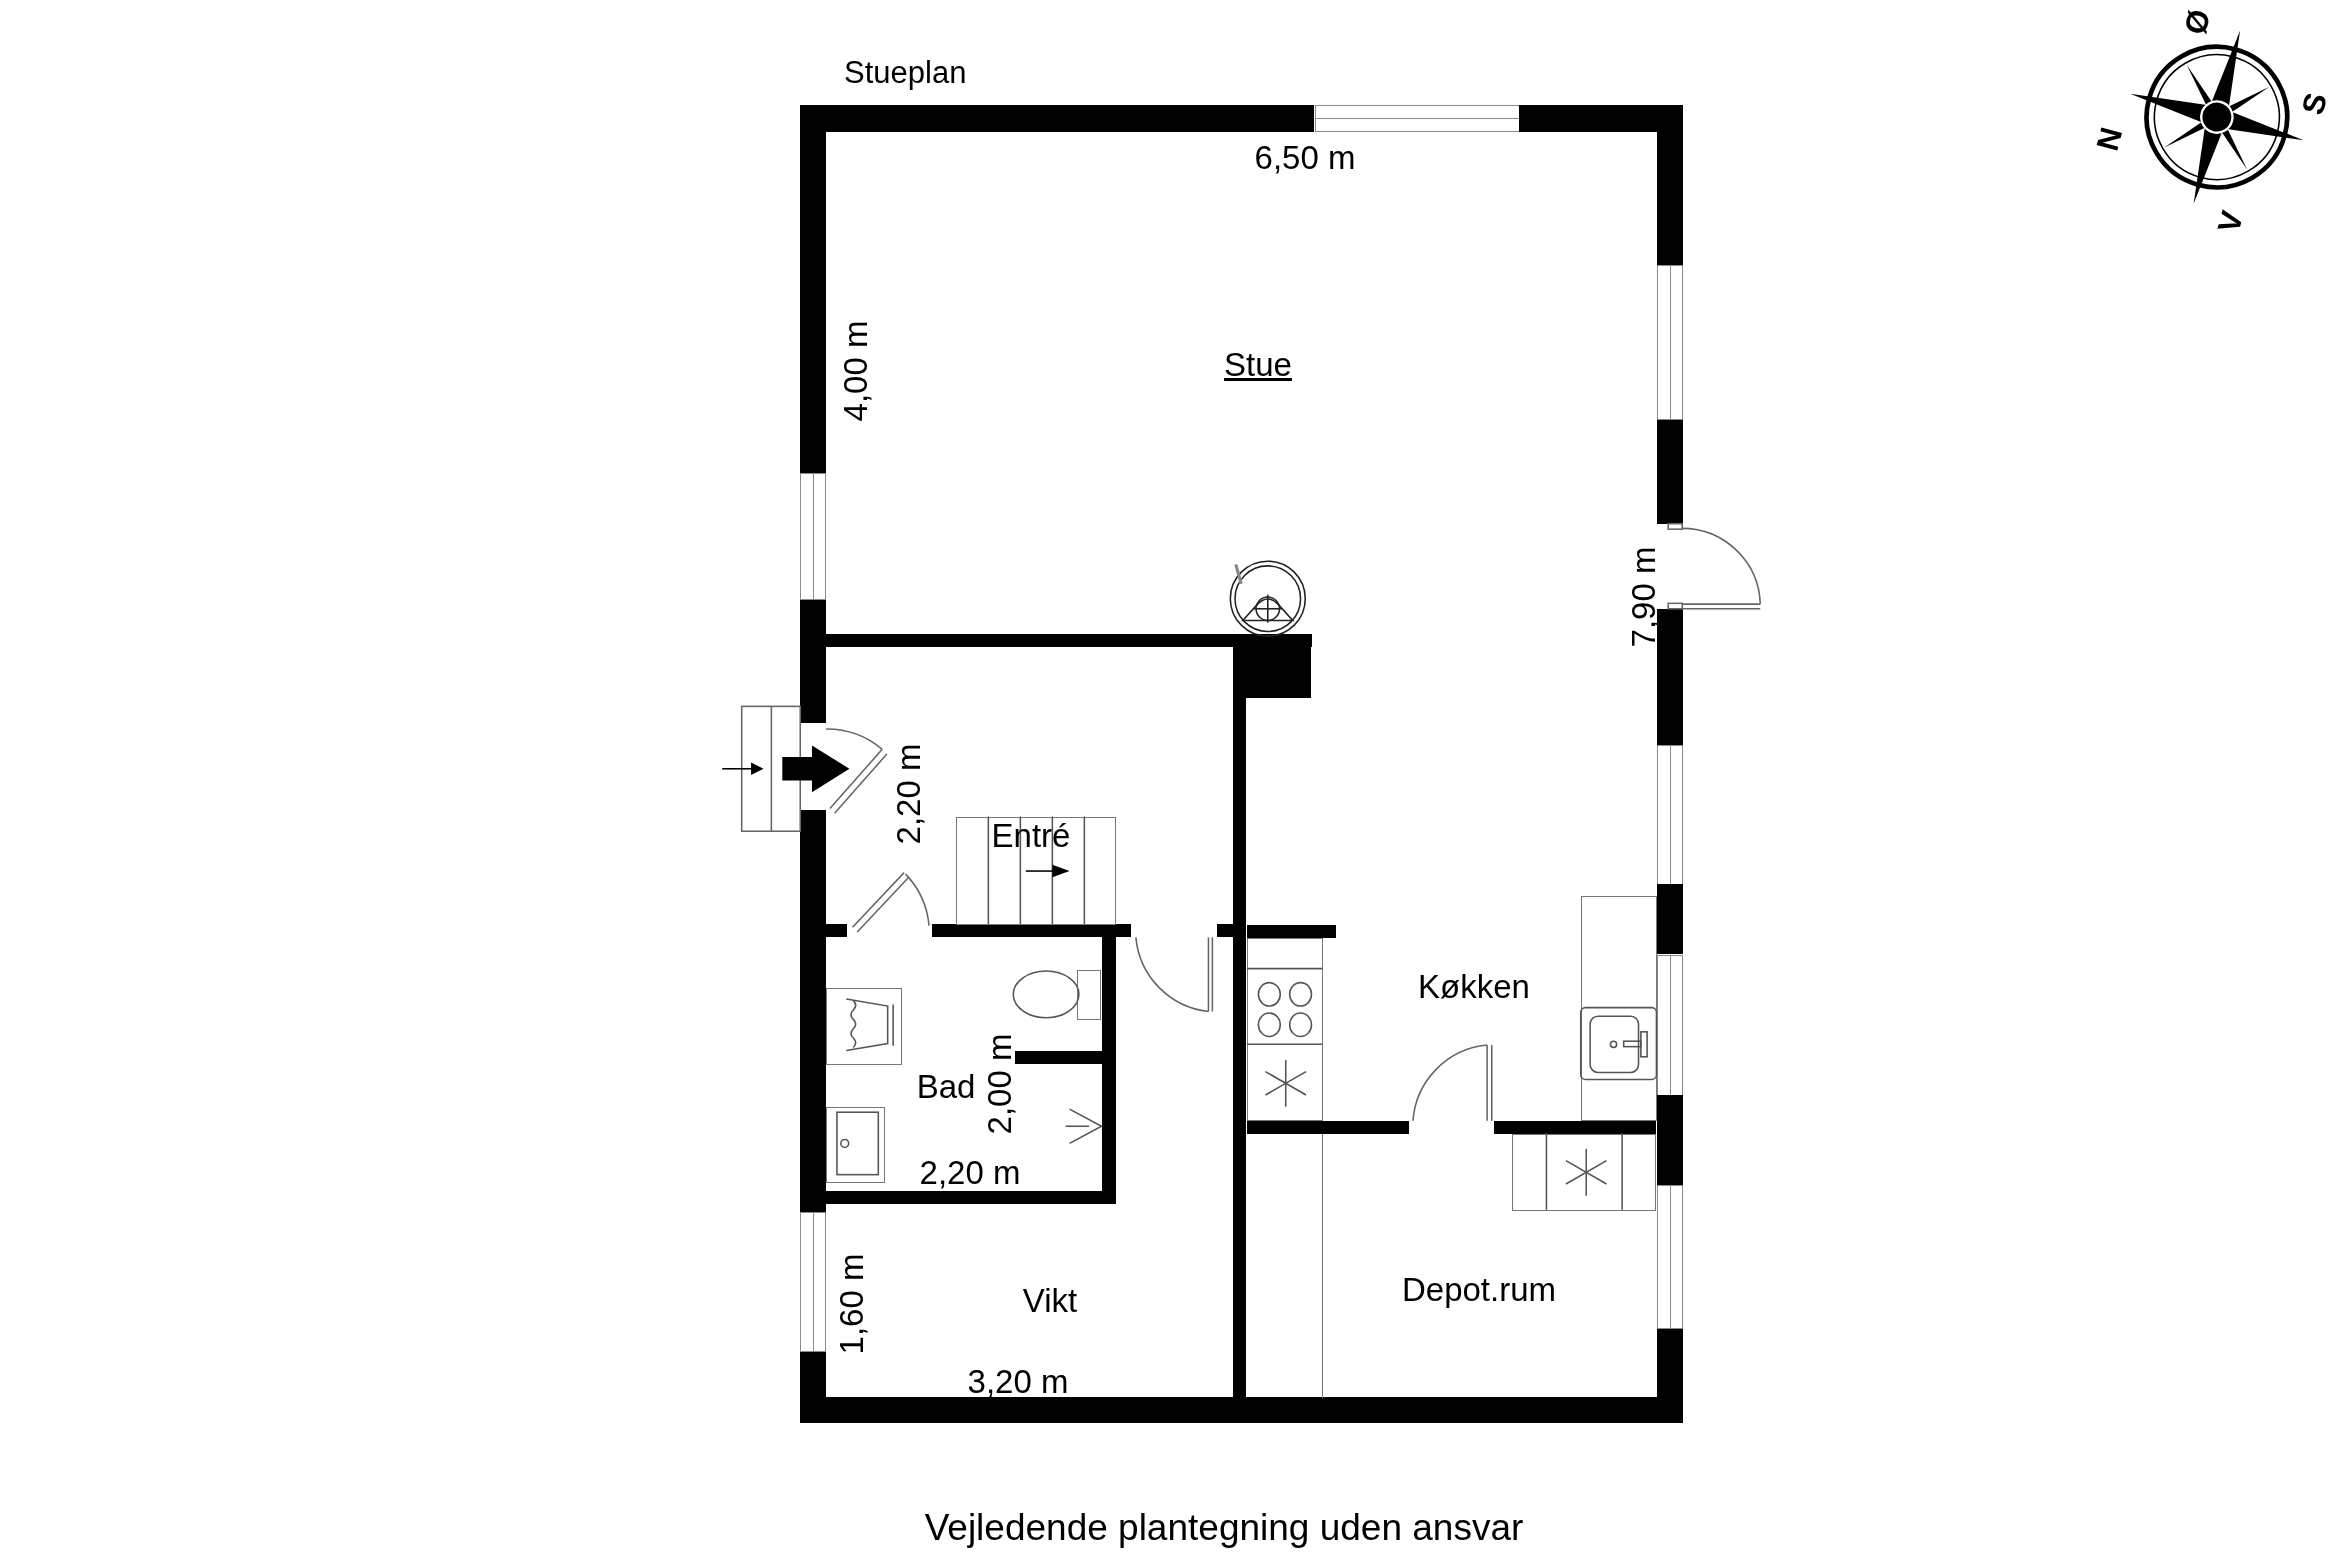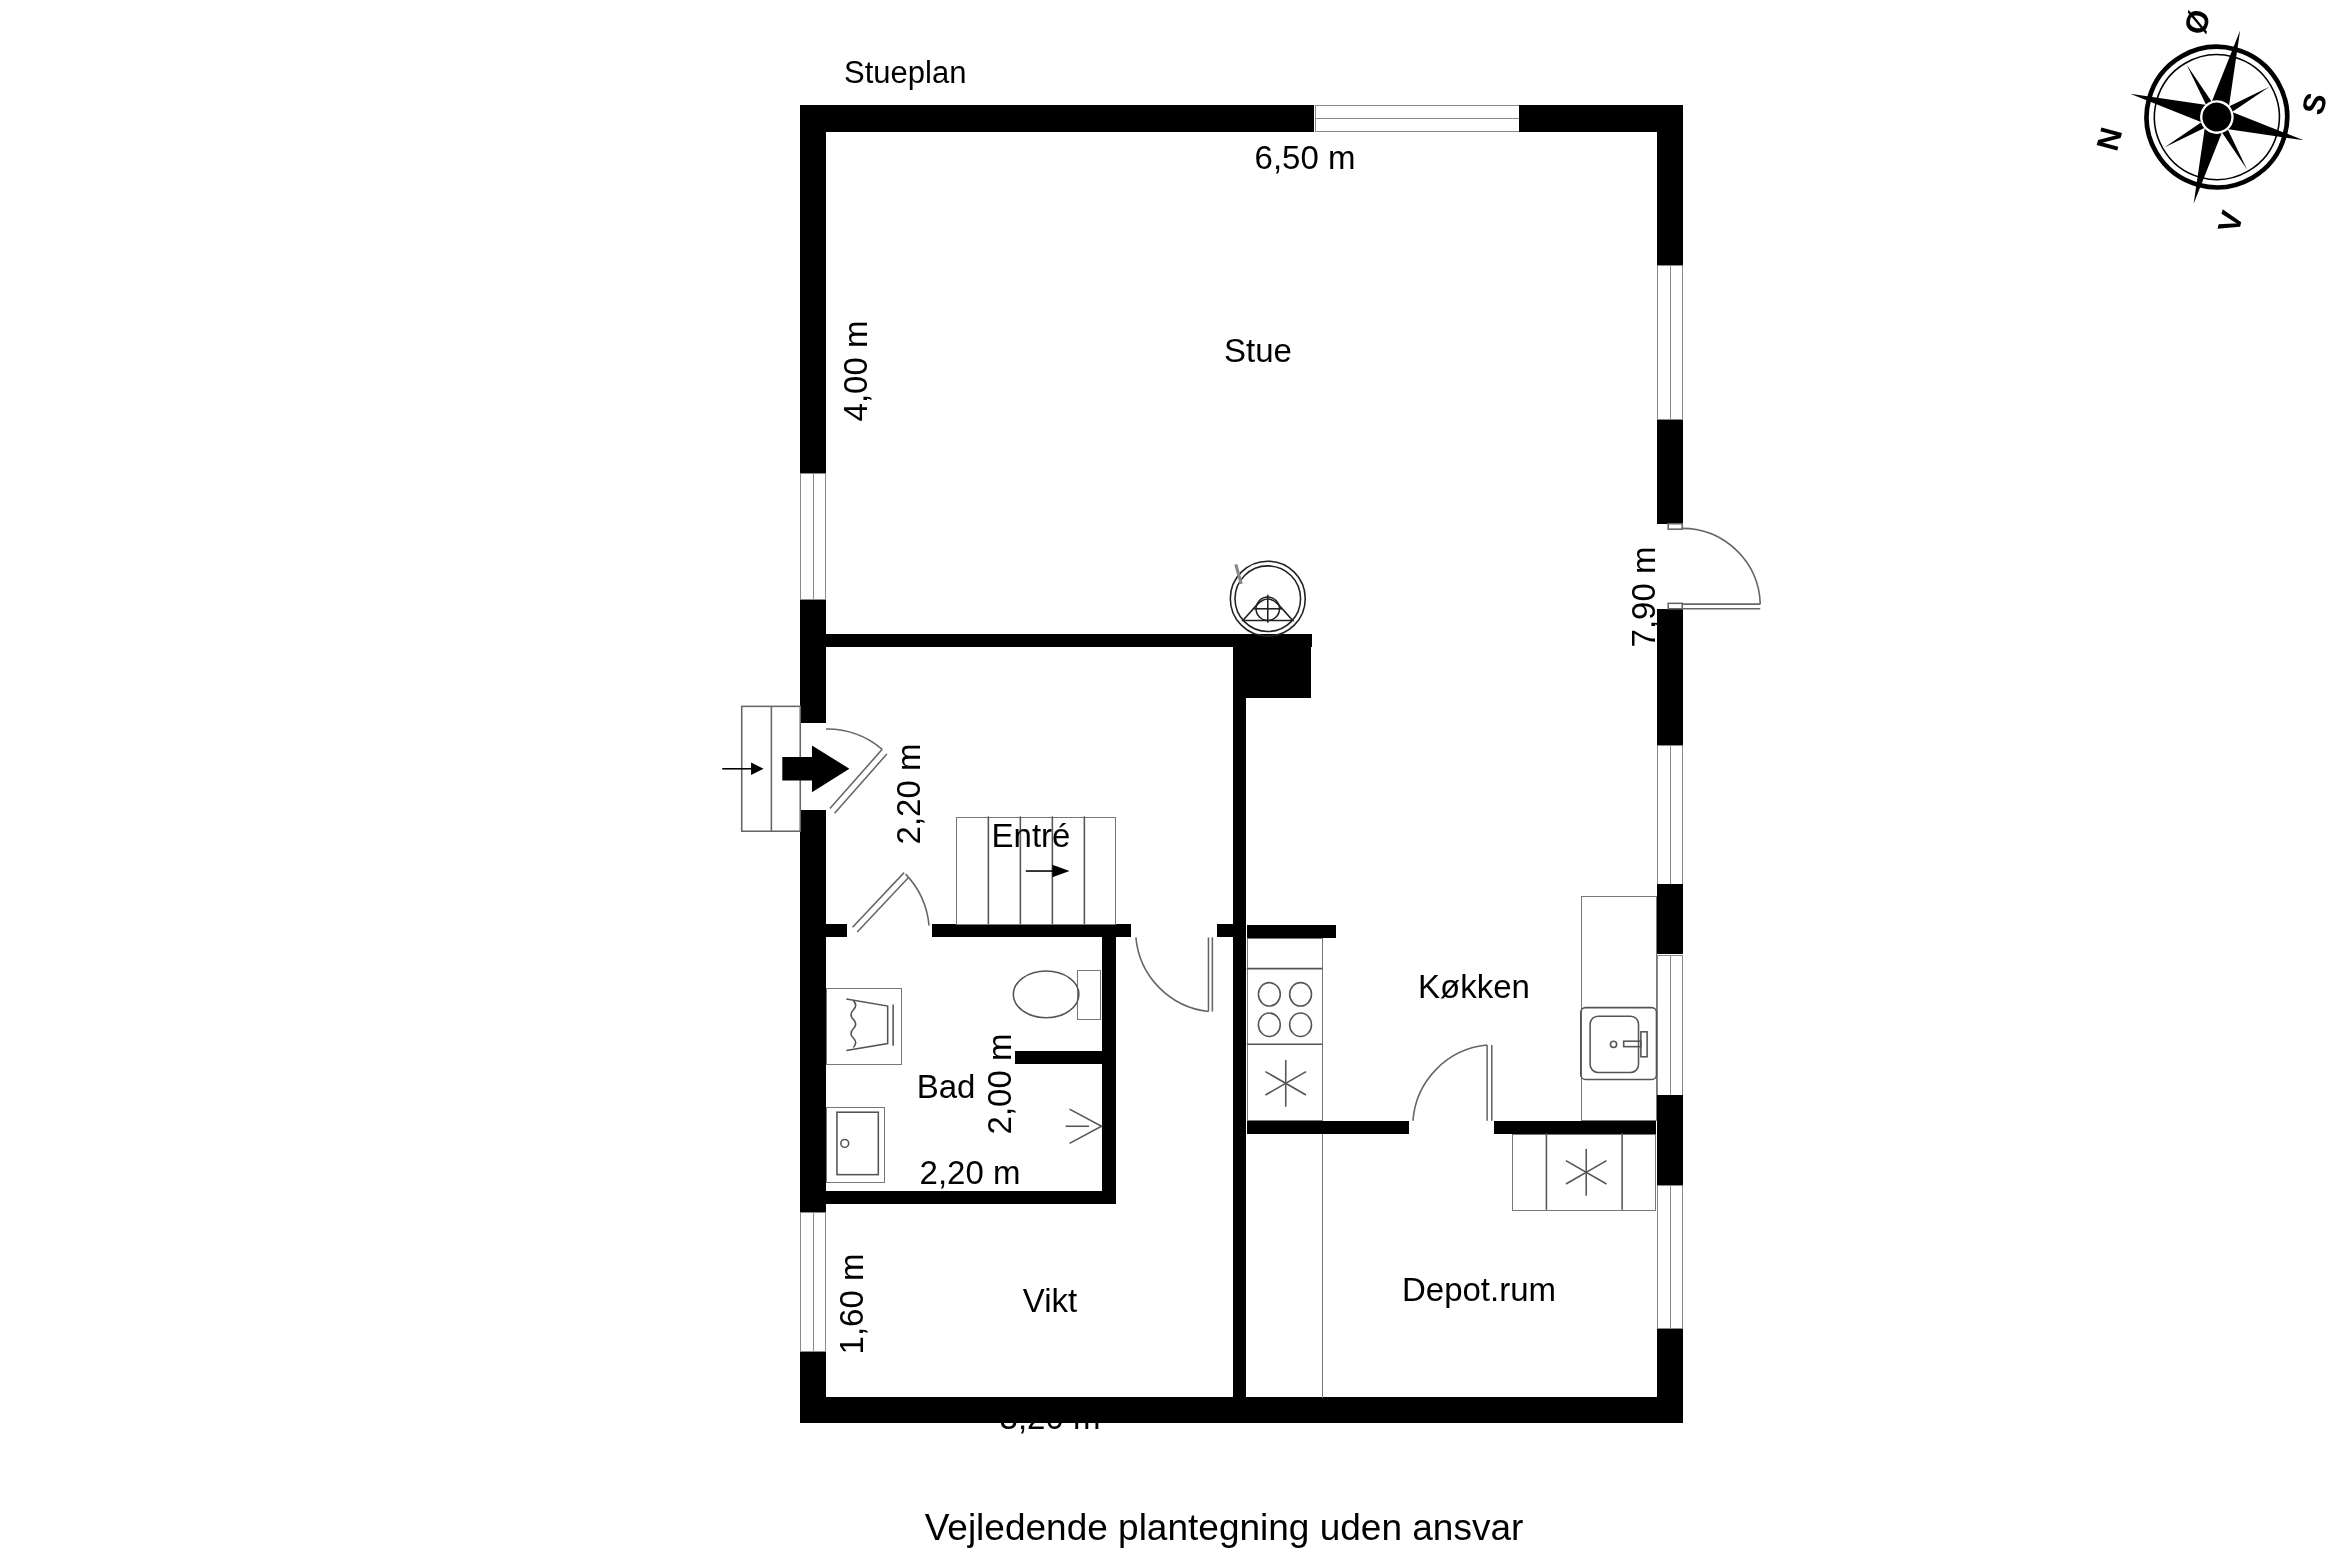--- a/index.html
+++ b/index.html
@@ -213,30 +213,30 @@
     <polygon points="-55,-55 -3,-10 0,0 -10,-3" fill="#000"></polygon>
     <circle r="20" fill="#000" stroke="#fff" stroke-width="3"></circle>
   </g>
 </svg>
 
 <div class="label" style="left:2198px; top:22px; font-size:31px; font-weight:bold; transform:translate(-50%,-50%) rotate(-75deg);">Ø</div>
 <div class="label" style="left:2315px; top:104px; font-size:31px; font-weight:bold; transform:translate(-50%,-50%) rotate(-75deg);">S</div>
 <div class="label" style="left:2231px; top:222px; font-size:31px; font-weight:bold; transform:translate(-50%,-50%) rotate(-75deg);">V</div>
 <div class="label" style="left:2110px; top:139px; font-size:31px; font-weight:bold; transform:translate(-50%,-50%) rotate(-75deg);">N</div>
 
-<div class="label" style="left:1258px; top:351px;">Stue</div>
+<div class="label" style="left:1258px; top:365px;text-decoration:underline;">Stue</div>
 <div class="label" style="left:1031px; top:788px;margin-top:48px;">Entré</div>
 <div class="label" style="left:946px; top:1087px;">Bad</div>
 <div class="label" style="left:1474px; top:987px;">Køkken</div>
 <div class="label" style="left:1050px; top:1301px;">Vikt</div>
 <div class="label" style="left:1479px; top:1290px;">Depot.rum</div>
 
 <div class="dim" style="left:1265px; top:158px;margin-left:40px;">6,50 m</div>
 <div class="dim rot" style="left:856px; top:371px;">4,00 m</div>
 <div class="dim rot" style="left:1644px; top:597px;">7,90 m</div>
 <div class="dim rot" style="left:909px; top:794px;">2,20 m</div>
 <div class="dim rot" style="left:1000px; top:1084px;">2,00 m</div>
 <div class="dim" style="left:970px; top:1173px;">2,20 m</div>
 <div class="dim rot" style="left:852px; top:1304px;">1,60 m</div>
-<div class="dim" style="left:1050px; top:1382px;margin-top:36px;">3,20 m</div>
+<div class="dim" style="left:1018px; top:1382px;">3,20 m</div>
 
 <div class="caption" style="left:1224px; top:1495px;margin-top:12px;">Vejledende plantegning uden ansvar</div>
 
 
 </body></html>

